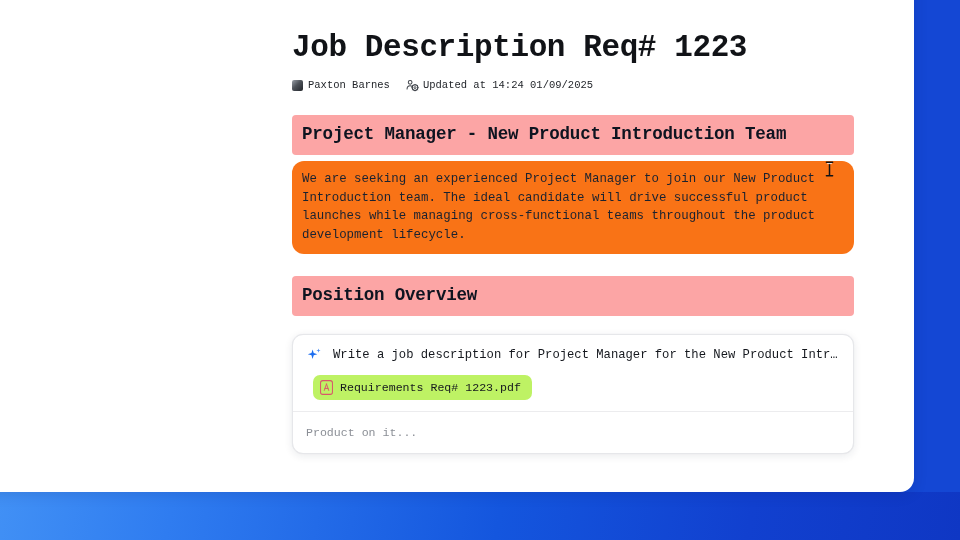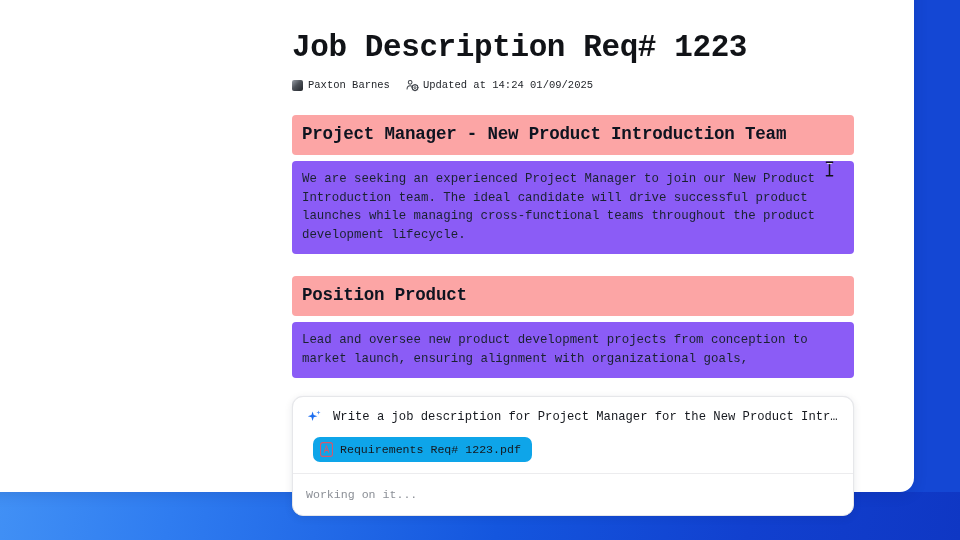--- a/index.html
+++ b/index.html
@@ -105,22 +105,22 @@
     border-radius: 4px;
     padding: 9px 10px 10px 10px;
     margin-top: 22px;
     font-size: 17.5px;
     font-weight: bold;
     color: #0e1420;
     line-height: 21px;
     letter-spacing: -0.2px;
   }
   .hl-body {
-    background: #8b5cf6;
-    border-radius: 4px;
+    background: #f97316;
+    border-radius: 12px;
     padding: 9px 10px 10px 10px;
     margin-top: 6px;
     font-size: 12.4px;
     color: #1a2230;
     line-height: 18.5px;
   }
 
   
   #ai-card {
     margin-top: 18px;
@@ -149,21 +149,21 @@
     font-size: 12.2px;
     color: #15181e;
     line-height: 16px;
     white-space: nowrap;
     overflow: hidden;
     text-overflow: ellipsis;
   }
   #attachment-chip {
     display: inline-flex;
     align-items: center;
-    background: #0ea5e9;
+    background: #bef264;
     border-radius: 7px;
     padding: 5px 11px 5px 7px;
     margin-top: 11px;
     margin-left: 7px;
   }
   #pdf-icon {
     width: 13px;
     height: 15px;
     flex: 0 0 auto;
     margin-right: 7px;
@@ -225,43 +225,42 @@
         <circle cx="11.1" cy="10.6" r="1.2" fill="none" stroke="#3c4047" stroke-width="1.1"></circle>
         <path d="M11.1 6.6v0.8M11.1 13.8v0.8M7.1 10.6h0.8M14.3 10.6h0.8M8.3 7.8l0.6 0.6M13.3 12.8l0.6 0.6M13.9 7.8l-0.6 0.6M8.9 12.8l-0.6 0.6" stroke="#3c4047" stroke-width="1.1" stroke-linecap="round"></path>
       </svg>
       <span class="meta-text">Updated at 14:24 01/09/2025</span>
     </div>
   </div>
 
   <div class="hl-heading">Project Manager - New Product Introduction Team</div>
   <div class="hl-body">We are seeking an experienced Project Manager to join our New Product Introduction team. The ideal candidate will drive successful product launches while managing cross-functional teams throughout the product development lifecycle.</div>
 
-  <div class="hl-heading">Position Product</div>
-  <div class="hl-body">Lead and oversee new product development projects from conception to market launch, ensuring alignment with organizational goals,</div>
+  <div class="hl-heading">Position Overview</div>
 
   <div id="ai-card">
     <div id="ai-card-top">
       <div id="ai-prompt-row">
         <svg id="sparkle-icon" viewBox="0 0 24 24">
           <path d="M9.3 3.4 L10.9 8.6 L16.1 10.2 L10.9 11.8 L9.3 17.0 L7.7 11.8 L2.5 10.2 L7.7 8.6 Z" fill="#1d6ef0"></path>
           <path d="M17.6 2.0 L18.35 4.25 L20.6 5.0 L18.35 5.75 L17.6 8.0 L16.85 5.75 L14.6 5.0 L16.85 4.25 Z" fill="#4f91f7"></path>
         </svg>
         <div id="ai-prompt-text">Write a job description for Project Manager for the New Product Introduction team. The ideal candid…</div>
       </div>
       <div id="attachment-chip">
         <svg id="pdf-icon" viewBox="0 0 14 16">
           <rect x="0.6" y="0.6" width="12.8" height="14.8" rx="2.4" fill="none" stroke="#d9566a" stroke-width="1.1"></rect>
           <path d="M7 4.2 L9.4 11.2 M7 4.2 L4.6 11.2 M5.4 9.0 H8.6" fill="none" stroke="#d9566a" stroke-width="1.05" stroke-linecap="round" stroke-linejoin="round"></path>
         </svg>
         <span id="attachment-name">Requirements Req# 1223.pdf</span>
       </div>
     </div>
     <div id="ai-card-divider"></div>
     <div id="ai-status-row">
-      <span id="ai-status-text">Working on it...</span>
+      <span id="ai-status-text">Product on it...</span>
     </div>
   </div>
 
 </div>
 
 <svg id="text-cursor" viewBox="0 0 11 18">
   <path d="M5.5 2.2 V15.8" stroke="#121316" stroke-width="1.5"></path>
   <path d="M2.4 2.2 H8.6 M2.4 15.8 H8.6" stroke="#121316" stroke-width="1.5" stroke-linecap="round"></path>
   <path d="M3.2 3.6 H7.8" stroke="#ffffff" stroke-width="0.9"></path>
 </svg>

